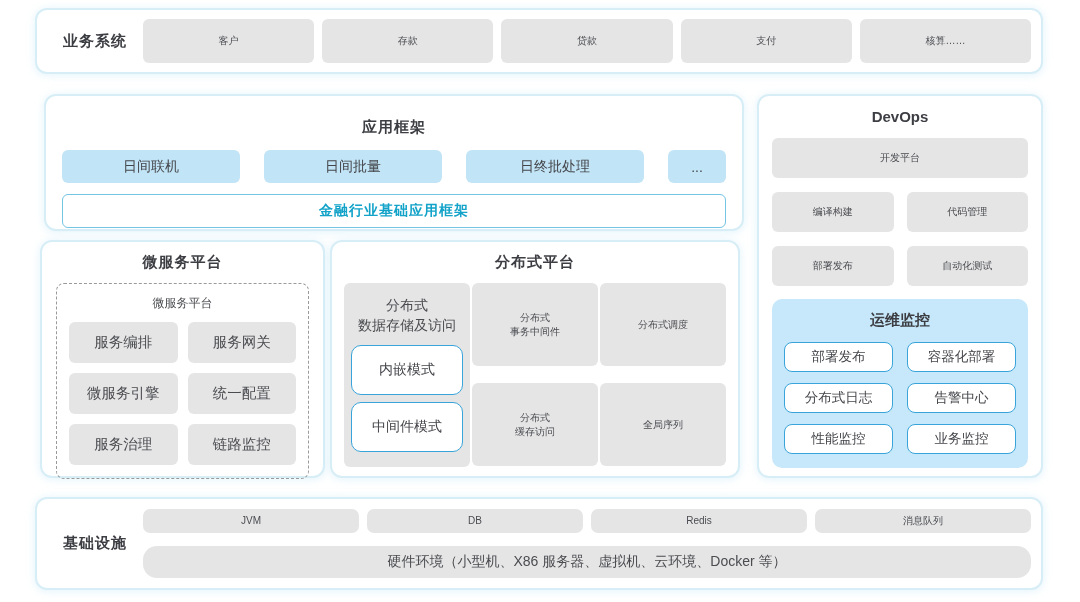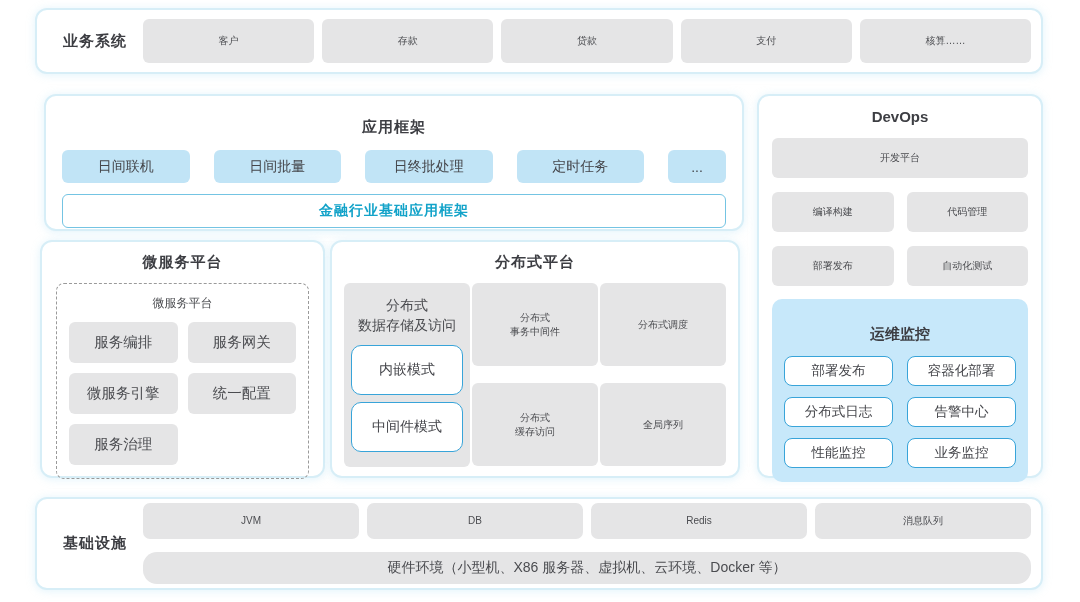--- a/index.html
+++ b/index.html
@@ -66,21 +66,21 @@
   }
 
   
   .devops { left: 757px; top: 94px; width: 286px; height: 384px; padding: 12px 13px 0; }
   .devops .ptitle { margin-bottom: 13px; letter-spacing: 0; }
   .devops .gbox.full { height: 40px; margin-bottom: 14px; }
   .grid2 { display: grid; grid-template-columns: 1fr 1fr; gap: 14px 13px; }
   .devops .grid2 .gbox { height: 40px; }
   .ops-panel {
     margin-top: 13px; background: #c7e8fa; border-radius: 10px;
-    padding: 24px 12px 14px;
+    padding: 10px 12px 14px;
   }
   .ops-panel .ptitle { margin: 2px 0 12px; }
   .ops-panel .grid2 { gap: 11px 14px; }
   .ops-panel .whitebox { height: 30px; }
 
   
   .micro { left: 40px; top: 240px; width: 285px; height: 238px; padding: 11px 14px 0; }
   .micro .ptitle { margin-bottom: 11px; }
   .dashed-box { border: 1px dashed #9a9a9a; border-radius: 8px; padding: 8px 12px 13px; }
   .inner-title { text-align: center; font-size: 12px; color: #4b4c50; margin: 3px 0 10px; }
@@ -102,21 +102,21 @@
   }
   .storage-box .whitebox { height: 50px; font-size: 14px; border-radius: 10px; }
   .storage-box .whitebox + .whitebox { margin-top: 7px; }
   .dist-col { display: flex; flex-direction: column; gap: 17px; }
   .dist-col .gbox { height: 83px; }
 
   
   .infra { left: 35px; top: 497px; width: 1008px; height: 93px; display: flex; align-items: center; padding: 0 10px; }
   .infra-body { flex: 1; padding: 0; }
   .infra .row { display: flex; gap: 8px; }
-  .infra .gbox { flex: 1; height: 36px; border-radius: 7px; }
+  .infra .gbox { flex: 1; height: 24px; border-radius: 7px; }
   .hw-bar {
     margin-top: 13px; height: 32px; background: #e5e5e6; border-radius: 14px;
     display: flex; align-items: center; justify-content: center;
     font-size: 14px; color: #4b4c50;
   }
 </style>
 </head>
 <body>
 
 <div class="stage">
@@ -131,21 +131,20 @@
       <div class="gbox">核算……</div>
     </div>
   </section>
 
   <section class="panel appfw">
     <div class="ptitle">应用框架</div>
     <div class="row">
       <div class="bluebox">日间联机</div>
       <div class="bluebox">日间批量</div>
       <div class="bluebox">日终批处理</div>
-      <div class="bluebox">定时任务</div>
       <div class="bluebox dots">...</div>
     </div>
     <div class="base-box">金融行业基础应用框架</div>
   </section>
 
   <section class="panel devops">
     <div class="ptitle">DevOps</div>
     <div class="gbox full">开发平台</div>
     <div class="grid2">
       <div class="gbox">编译构建</div>
@@ -169,20 +168,21 @@
   <section class="panel micro">
     <div class="ptitle">微服务平台</div>
     <div class="dashed-box">
       <div class="inner-title">微服务平台</div>
       <div class="grid2">
         <div class="gbox">服务编排</div>
         <div class="gbox">服务网关</div>
         <div class="gbox">微服务引擎</div>
         <div class="gbox">统一配置</div>
         <div class="gbox">服务治理</div>
+        <div class="gbox">链路监控</div>
       </div>
     </div>
   </section>
 
   <section class="panel dist">
     <div class="ptitle">分布式平台</div>
     <div class="dist-grid">
       <div class="storage-box">
         <div class="storage-label">分布式
 数据存储及访问</div>

